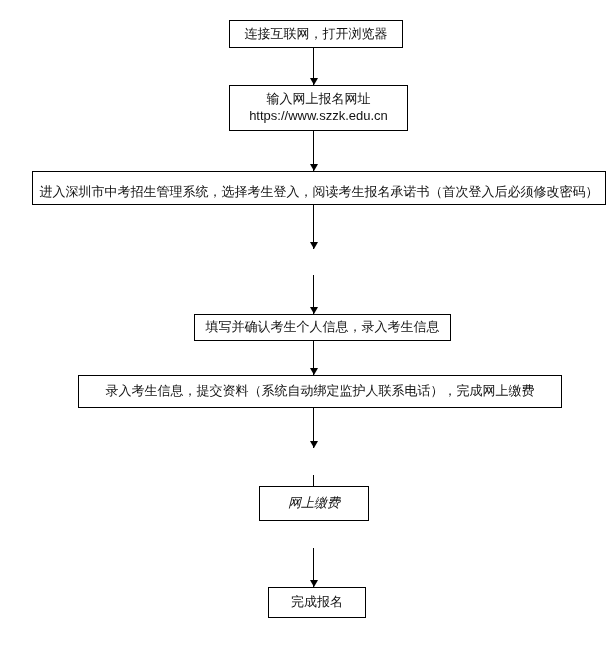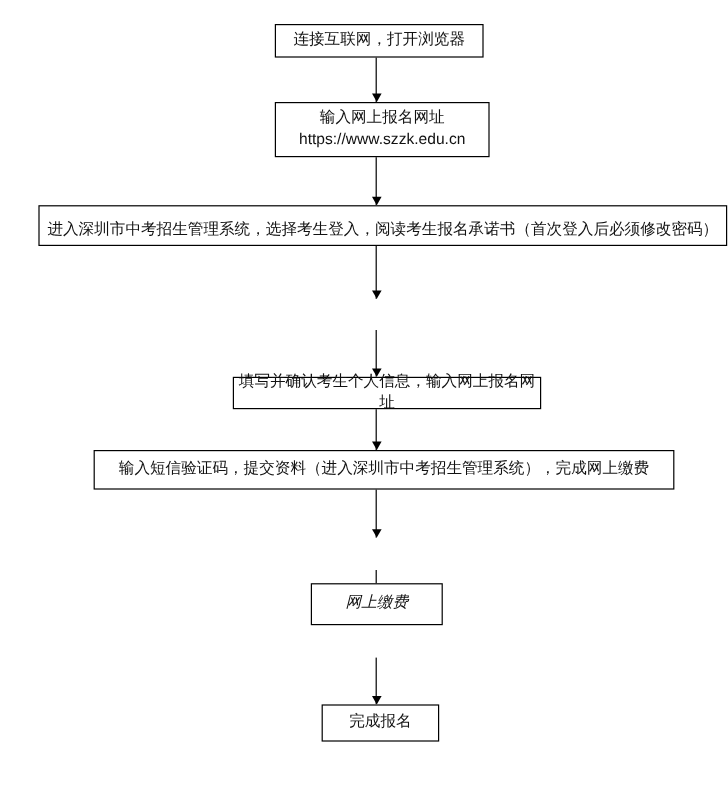--- a/index.html
+++ b/index.html
@@ -87,26 +87,26 @@
   <div class="arrow" id="a2"></div>
 
   <div class="step" id="s3">
     <span class="label">进入深圳市中考招生管理系统，选择考生登入，阅读考生报名承诺书（首次登入后必须修改密码）</span>
   </div>
   <div class="arrow" id="a3"></div>
 
   <div class="arrow" id="a4"></div>
 
   <div class="step" id="s5">
-    <span class="label">填写并确认考生个人信息，输入网上报名网址</span>
+    <span class="label">填写并确认考生个人信息，录入考生信息</span>
   </div>
   <div class="arrow" id="a5"></div>
 
   <div class="step" id="s6">
-    <span class="label">输入短信验证码，提交资料（进入深圳市中考招生管理系统），完成网上缴费</span>
+    <span class="label">录入考生信息，提交资料（系统自动绑定监护人联系电话），完成网上缴费</span>
   </div>
   <div class="arrow" id="a6"></div>
 
   <div class="arrow" id="a7"></div>
 
   <div class="step" id="s8">
     <span class="label">网上缴费</span>
   </div>
   <div class="arrow" id="a8"></div>
 

